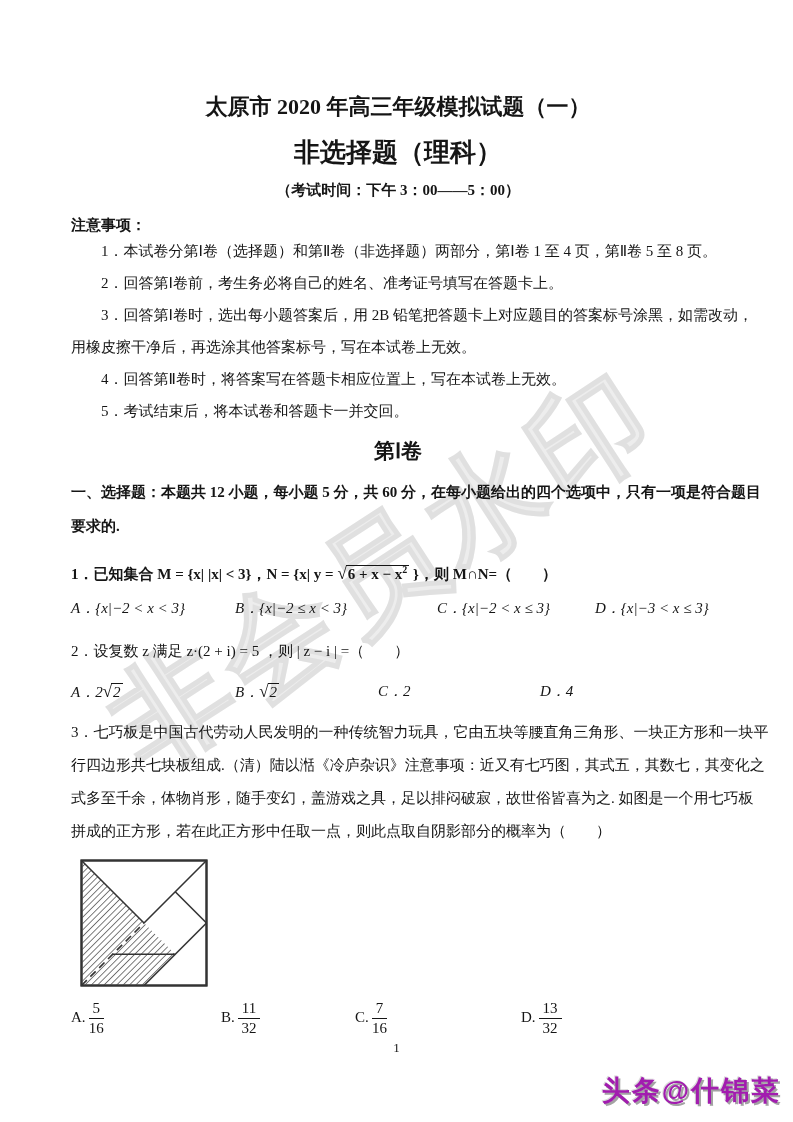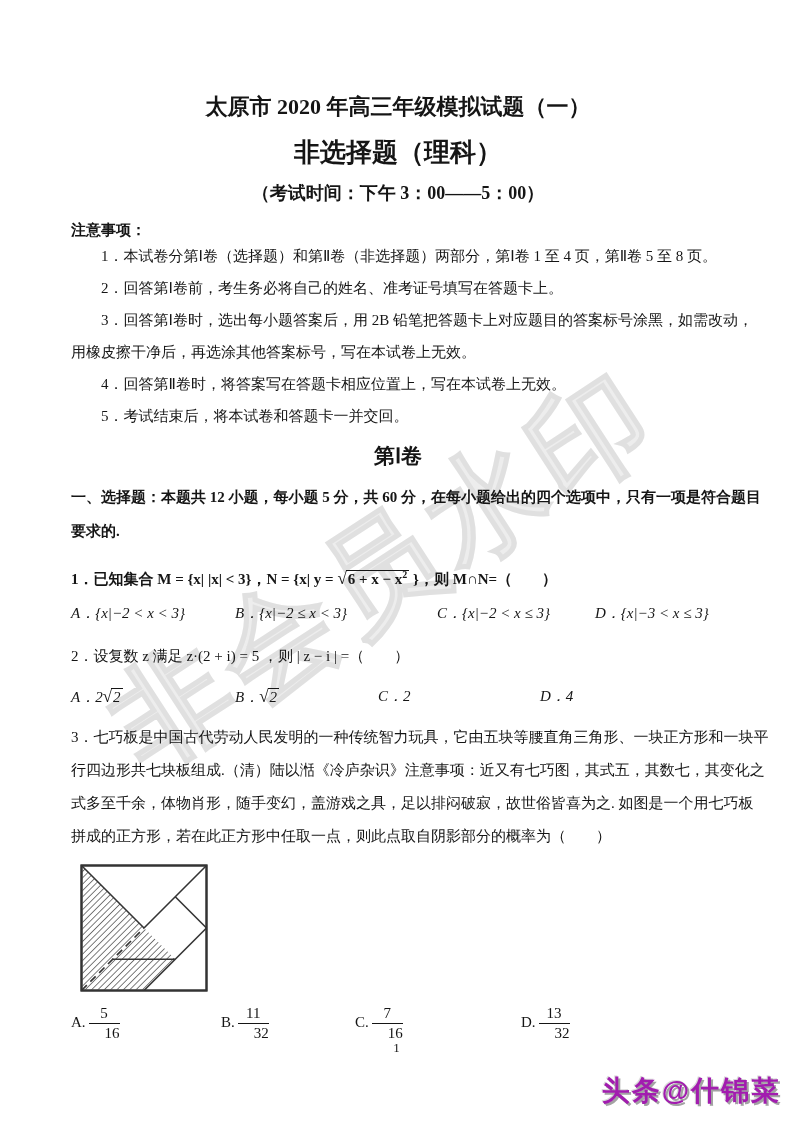--- a/index.html
+++ b/index.html
@@ -14,21 +14,21 @@
   .wm-diag {
     position:absolute; left:62px; top:492px; width:645px; text-align:center;
     transform:rotate(-33deg); white-space:nowrap; z-index:1;
     font-size:116px; font-weight:bold; letter-spacing:8px;
     color:#ededed; -webkit-text-stroke:1.5px #e0e0e0;
     font-family:"Liberation Sans", sans-serif; pointer-events:none;
   }
 
   .title  { text-align:center; font-size:22px; font-weight:bold; }
   .subtitle { text-align:center; font-size:26px; font-weight:bold; margin-top:13px; }
-  .examtime { text-align:center; font-size:18px; font-weight:bold; margin-top:11px; }
+  .examtime { text-align:center; font-size:15px; font-weight:bold; margin-top:11px; }
 
   .notice-head { font-weight:bold; margin-top:16px; font-size:15px; }
   .notice-line { line-height:32px; white-space:nowrap; }
   .indent { text-indent:30px; }
 
   .sec-head { text-align:center; font-size:21px; font-weight:bold; margin-top:10px; }
   .intro-line { font-weight:bold; line-height:34px; white-space:nowrap; }
   .q-line { line-height:33px; white-space:nowrap; }
   .q1-line { margin-top:10px;font-weight:bold; }
 
@@ -36,21 +36,21 @@
   .opt { position:absolute; top:4px; white-space:nowrap; }
 
   .sqrt-sign { font-size:17px; }
   .rad { border-top:1px solid #151515; padding:0 2px; margin-left:-1px; }
   sup { font-size:10px; }
 
   .frac-row { position:relative; height:46px; margin-top:12px; }
   .frac-opt { position:absolute; top:0; white-space:nowrap; }
   .frac { display:inline-block; text-align:center; vertical-align:middle; margin-left:3px; line-height:1.15; }
   .frac .num { display:block; border-bottom:1.2px solid #151515; padding:0 4px 1px 4px; }
-  .frac .den { display:block; padding-top:1px;margin-left:16px; }
+  .frac .den { display:block; padding-top:1px; }
 
   .figure-wrap { margin:10px 0 0 8px; width:130px; height:130px; }
 
   .pagenum { position:absolute; left:0; width:100%; text-align:center; top:1040px; font-size:13px; z-index:2; }
 
   .wm-corner {
     position:absolute; right:12px; top:1072px; z-index:3;
     font-family:"Liberation Sans", sans-serif;
     font-size:28px; font-weight:bold; color:#a21caf;
     text-shadow:2px 2px 0 #a3a3a3, -1px -1px 0 #d9d9d9;

